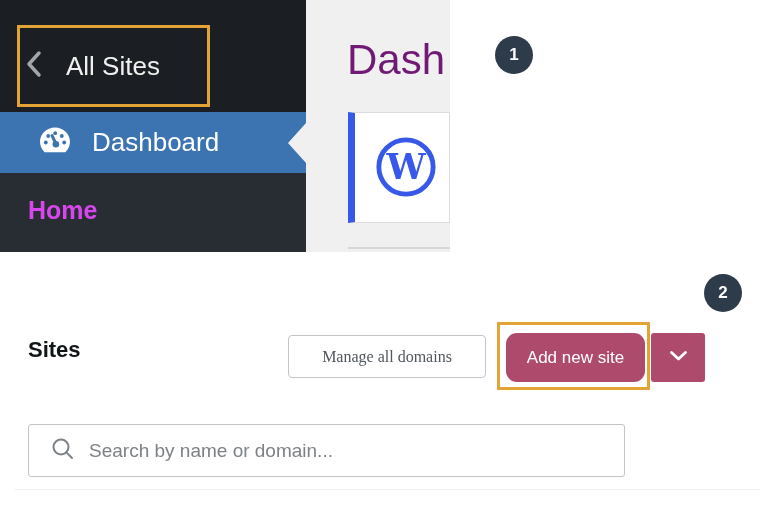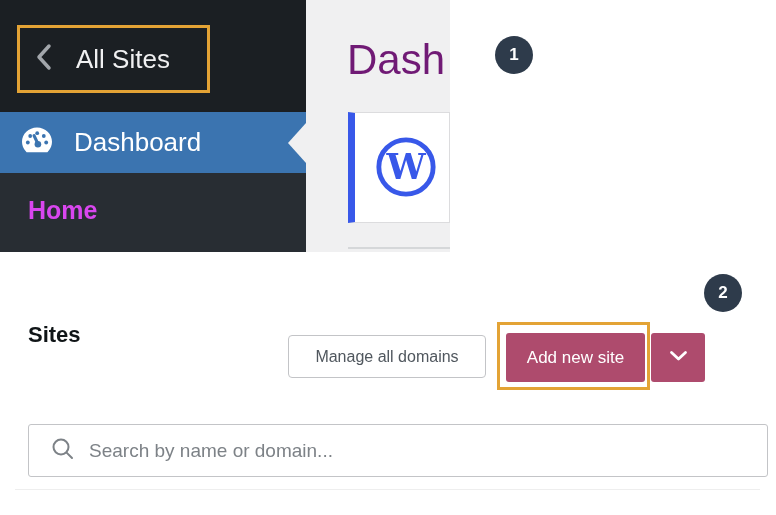--- a/index.html
+++ b/index.html
@@ -10,30 +10,30 @@
     background: #fff; overflow: hidden;
   }
   
   .admin-frag {
     position: absolute; left: 0; top: 0; width: 450px; height: 252px;
     background: var(--content-bg); overflow: hidden;
   }
   .sidebar { position: absolute; left: 0; top: 0; width: 306px; height: 252px; }
   .sidebar-top { position: absolute; left: 0; top: 0; width: 306px; height: 112px; background: var(--sidebar-top-bg); }
   .back-box {
-    position: absolute; left: 17px; top: 25px; width: 193px; height: 68px;
+    position: absolute; left: 17px; top: 25px; width: 193px; height: 82px;
     border: 3px solid var(--annotation-orange);
-    display: flex; align-items: center; padding-left: 15px; gap: 24px;
+    display: flex; align-items: center; padding-left: 5px; gap: 24px;
     cursor: pointer;
   }
   .back-label { color: #f0f0f1; font-size: 26px; }
   .menu-active {
     position: absolute; left: 0; top: 112px; width: 306px; height: 61px;
     background: var(--active-item-bg);
-    display: flex; align-items: center; padding-left: 21px; gap: 21px;
+    display: flex; align-items: center; padding-left: 39px; gap: 21px;
     cursor: pointer;
   }
   .menu-active-label { color: #ffffff; font-size: 26px; }
   .menu-arrow {
     position: absolute; right: 0; top: 50%; transform: translateY(-50%);
     width: 0; height: 0;
     border-top: 20px solid transparent; border-bottom: 20px solid transparent;
     border-right: 18px solid var(--content-bg);
   }
   .submenu { position: absolute; left: 0; top: 173px; width: 306px; height: 79px; background: var(--sidebar-sub-bg); }
@@ -59,48 +59,48 @@
   .badge {
     position: absolute; width: 38px; height: 38px; border-radius: 50%;
     background: var(--badge-bg); color: #ffffff;
     display: flex; align-items: center; justify-content: center;
     font-size: 17px; font-weight: bold;
   }
   .badge-1 { left: 495px; top: 36px; }
   .badge-2 { left: 704px; top: 274px; }
   
   .sites-title {
-    position: absolute; left: 28px; top: 322px;
+    position: absolute; left: 28px; top: 337px;
     font-size: 22px; font-weight: bold; color: #101517;
   }
   .btn-manage {
     position: absolute; left: 288px; top: 335px; width: 198px; height: 43px;
     background: #ffffff; border: 1px solid var(--button-border); border-radius: 4px;
     display: flex; align-items: center; justify-content: center;
     font-size: 16px; color: var(--muted-text); cursor: pointer;
-    font-family: Liberation Sans, sans-serif;
+    font-family: Liberation Serif, serif;
   }
   .btn-add {
     position: absolute; left: 506px; top: 333px; width: 139px; height: 49px;
-    background: var(--accent-maroon); border: none; border-radius: 3px;
+    background: var(--accent-maroon); border: none; border-radius: 11px;
     display: flex; align-items: center; justify-content: center;
     font-size: 17px; color: #ffffff; cursor: pointer;
     font-family: "Liberation Sans", sans-serif;
   }
   .btn-add-caret {
     position: absolute; left: 651px; top: 333px; width: 54px; height: 49px;
     background: var(--accent-maroon); border: none; border-radius: 3px;
     display: flex; align-items: center; justify-content: center; cursor: pointer;
   }
   .add-highlight {
     position: absolute; left: 497px; top: 322px; width: 153px; height: 68px;
     border: 3px solid var(--annotation-orange); pointer-events: none;
   }
   .search-box {
-    position: absolute; left: 28px; top: 424px; width: 740px; height: 53px;
+    position: absolute; left: 28px; top: 424px; width: 597px; height: 53px;
     background: #ffffff; border: 1px solid var(--button-border); border-radius: 3px;
     display: flex; align-items: center; padding-left: 21px; gap: 13px;
   }
   .search-box input {
     border: none; outline: none; background: transparent;
     font-size: 19px; color: #3c434a; flex: 1;
     font-family: "Liberation Sans", sans-serif;
   }
   .search-box input::placeholder { color: var(--placeholder-text); opacity: 1; }
   .frag-edge-line {

